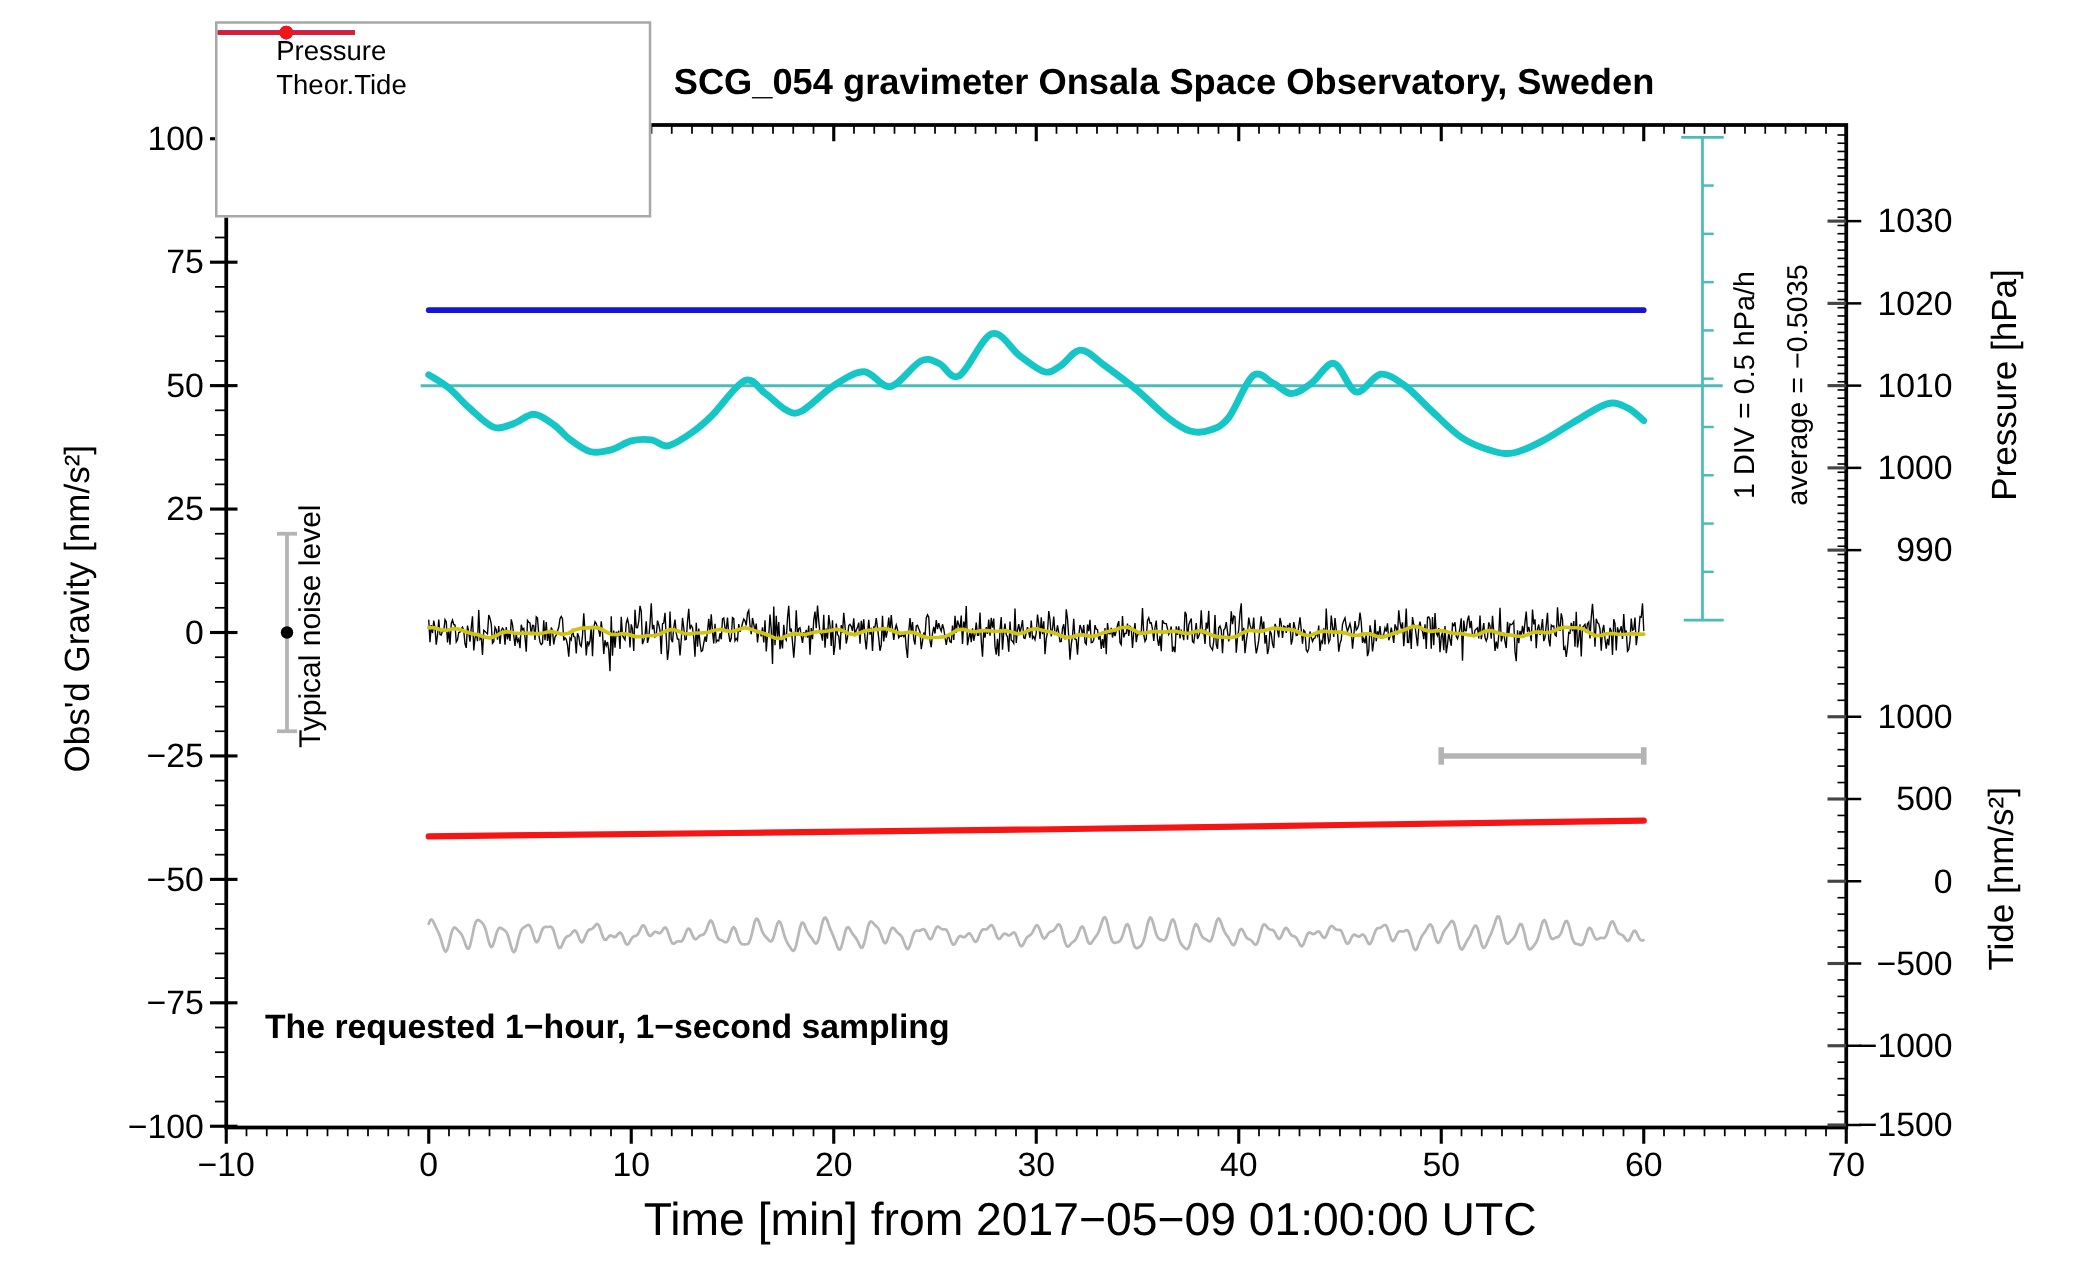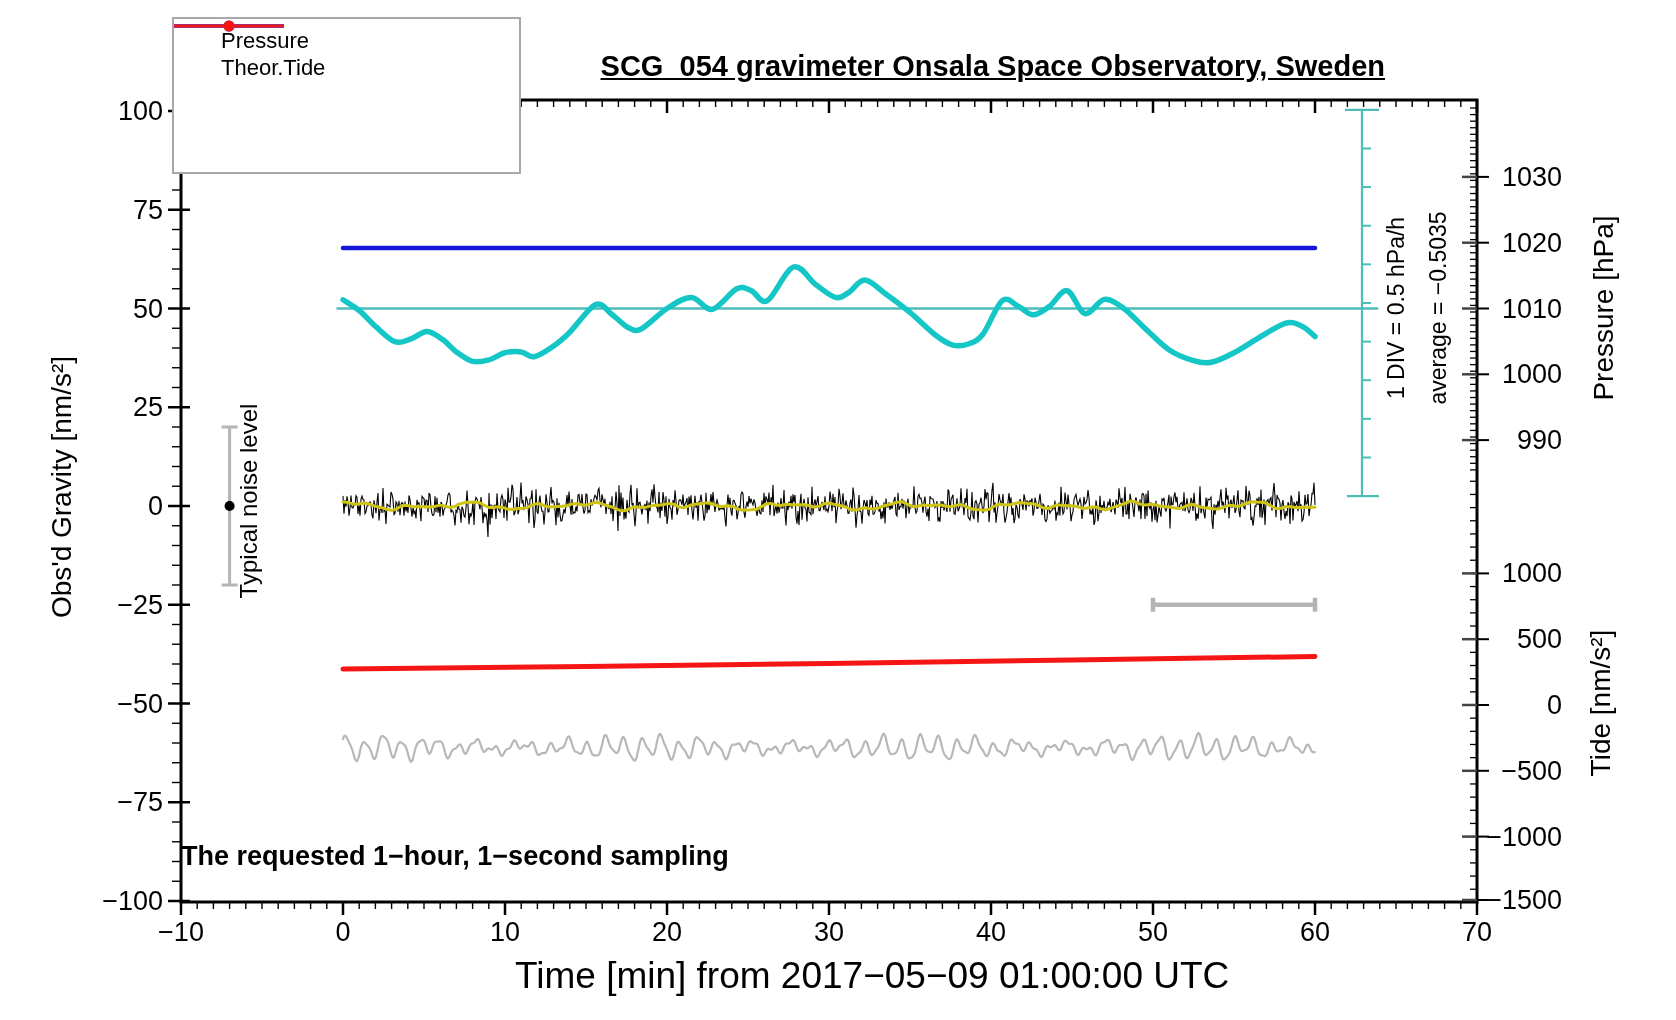--- a/index.html
+++ b/index.html
@@ -1,20 +1,20 @@
 <!DOCTYPE html>
 <html><head>
 <meta charset="utf-8">
 <style>
   html,body{margin:0;padding:0;background:#fff;}
   .stage{position:relative;width:1676px;height:1020px;background:#fff;
          font-family:"Liberation Sans",sans-serif;color:#000;overflow:hidden;}
   .stage svg{position:absolute;left:0;top:0;}
-  .chart-title{position:absolute;left:565px;top:50px;width:820px;text-align:right;
-               font-size:29px;font-weight:bold;white-space:nowrap;text-decoration:underline;}
+  .chart-title{position:absolute;left:539px;top:50px;width:820px;text-align:left;
+               font-size:29px;font-weight:bold;white-space:nowrap;}
   .legend{position:absolute;left:172px;top:17px;width:349px;height:157px;background:#fff;
           border:2px solid #a8a8a8;box-sizing:border-box;z-index:5;padding-top:8px;}
   .lrow{display:flex;align-items:center;height:27px;padding-left:34px;}
   .lswatch{width:110px;height:14px;flex:0 0 110px;}
   .llabel{margin-left:13px;font-size:22px;white-space:nowrap;}
   .rot{position:absolute;transform:translate(-50%,-50%) rotate(-90deg);white-space:nowrap;}
   .ann-bold{position:absolute;font-weight:bold;font-size:27px;white-space:nowrap;}
   .xlabel{position:absolute;left:515px;top:955px;width:520px;text-align:center;
           font-size:37px;white-space:nowrap;}
 </style>
@@ -414,16 +414,16 @@
       </div>
     </div>
 
   <div class="rot" style="left:62px;top:487px;font-size:28px;">Obs'd Gravity [nm/s²]</div>
   <div class="rot" style="left:249px;top:501px;font-size:24px;">Typical noise level</div>
   <div class="rot" style="left:1396px;top:308px;font-size:23px;">1 DIV = 0.5 hPa/h</div>
   <div class="rot" style="left:1438px;top:308px;font-size:23px;">average = −0.5035</div>
   <div class="rot" style="left:1604px;top:308px;font-size:28px;">Pressure [hPa]</div>
   <div class="rot" style="left:1601px;top:703px;font-size:28px;">Tide [nm/s²]</div>
 
-  <div class="ann-bold" style="left:181px;top:806px;margin-top:35px;">The requested 1−hour, 1−second sampling</div>
+  <div class="ann-bold" style="left:212px;top:806px;">The requested 1−hour, 1−second sampling</div>
 
   <div class="xlabel">Time [min] from 2017−05−09 01:00:00 UTC</div>
 </div>
 
 </body></html>

